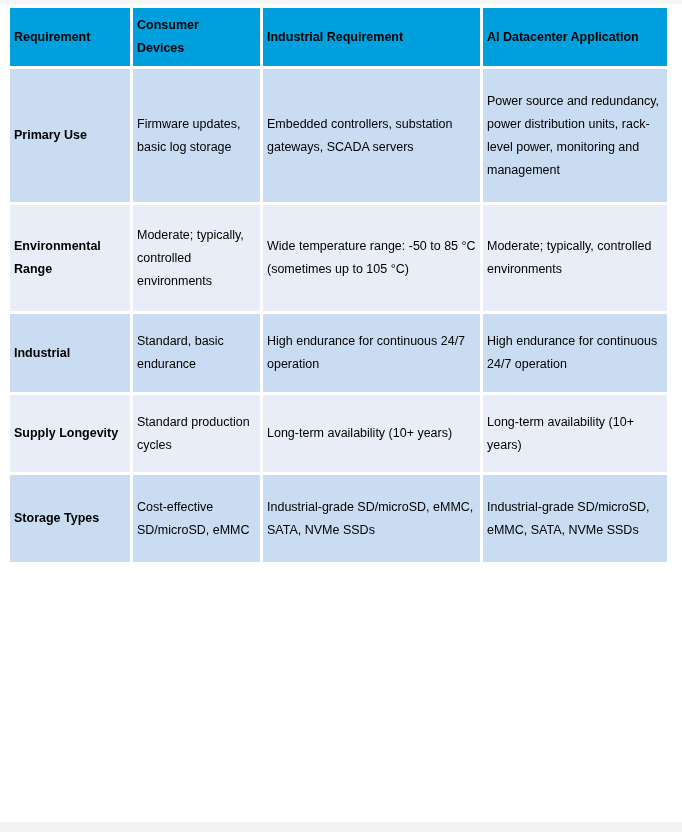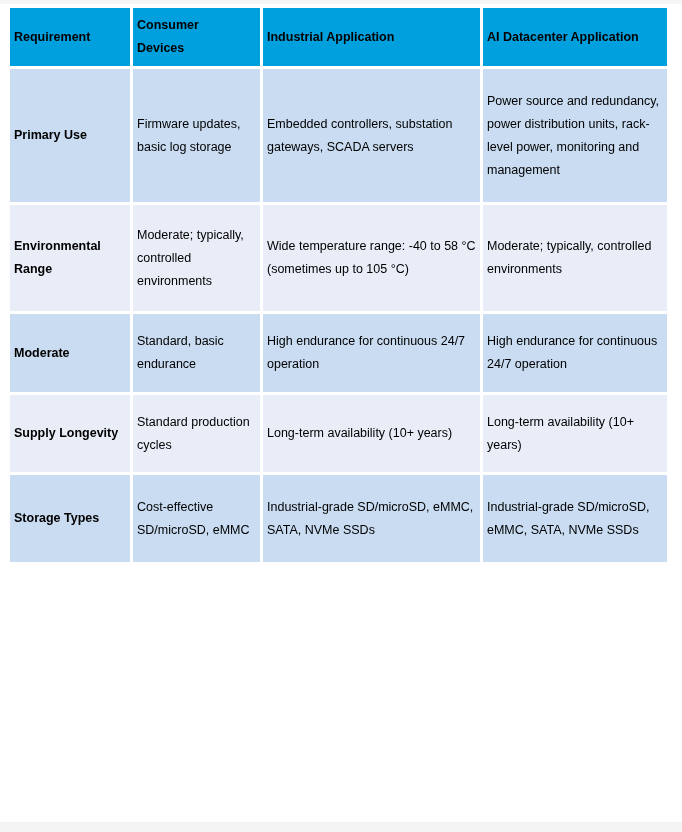--- a/index.html
+++ b/index.html
@@ -71,39 +71,39 @@
     <colgroup>
       <col style="width:123px">
       <col style="width:130px">
       <col style="width:220px">
       <col style="width:184px">
     </colgroup>
     <thead>
       <tr>
         <th>Requirement</th>
         <th>Consumer Devices</th>
-        <th>Industrial Application</th>
+        <th>Industrial Requirement</th>
         <th>AI Datacenter Application</th>
       </tr>
     </thead>
     <tbody>
       <tr>
         <td class="req">Primary Use</td>
         <td>Firmware updates, basic log storage</td>
         <td>Embedded controllers, substation gateways, SCADA servers</td>
         <td>Power source and redundancy, power distribution units, rack-level power, monitoring and management</td>
       </tr>
       <tr>
         <td class="req">Environmental Range</td>
         <td>Moderate; typically, controlled environments</td>
-        <td>Wide temperature range: -40 to 58 °C (sometimes up to 105 °C)</td>
+        <td>Wide temperature range: -50 to 85 °C (sometimes up to 105 °C)</td>
         <td>Moderate; typically, controlled environments</td>
       </tr>
       <tr>
-        <td class="req">Moderate</td>
+        <td class="req">Industrial</td>
         <td>Standard, basic endurance</td>
         <td>High endurance for continuous 24/7 operation</td>
         <td>High endurance for continuous 24/7 operation</td>
       </tr>
       <tr>
         <td class="req">Supply Longevity</td>
         <td>Standard production cycles</td>
         <td>Long-term availability (10+ years)</td>
         <td>Long-term availability (10+ years)</td>
       </tr>

